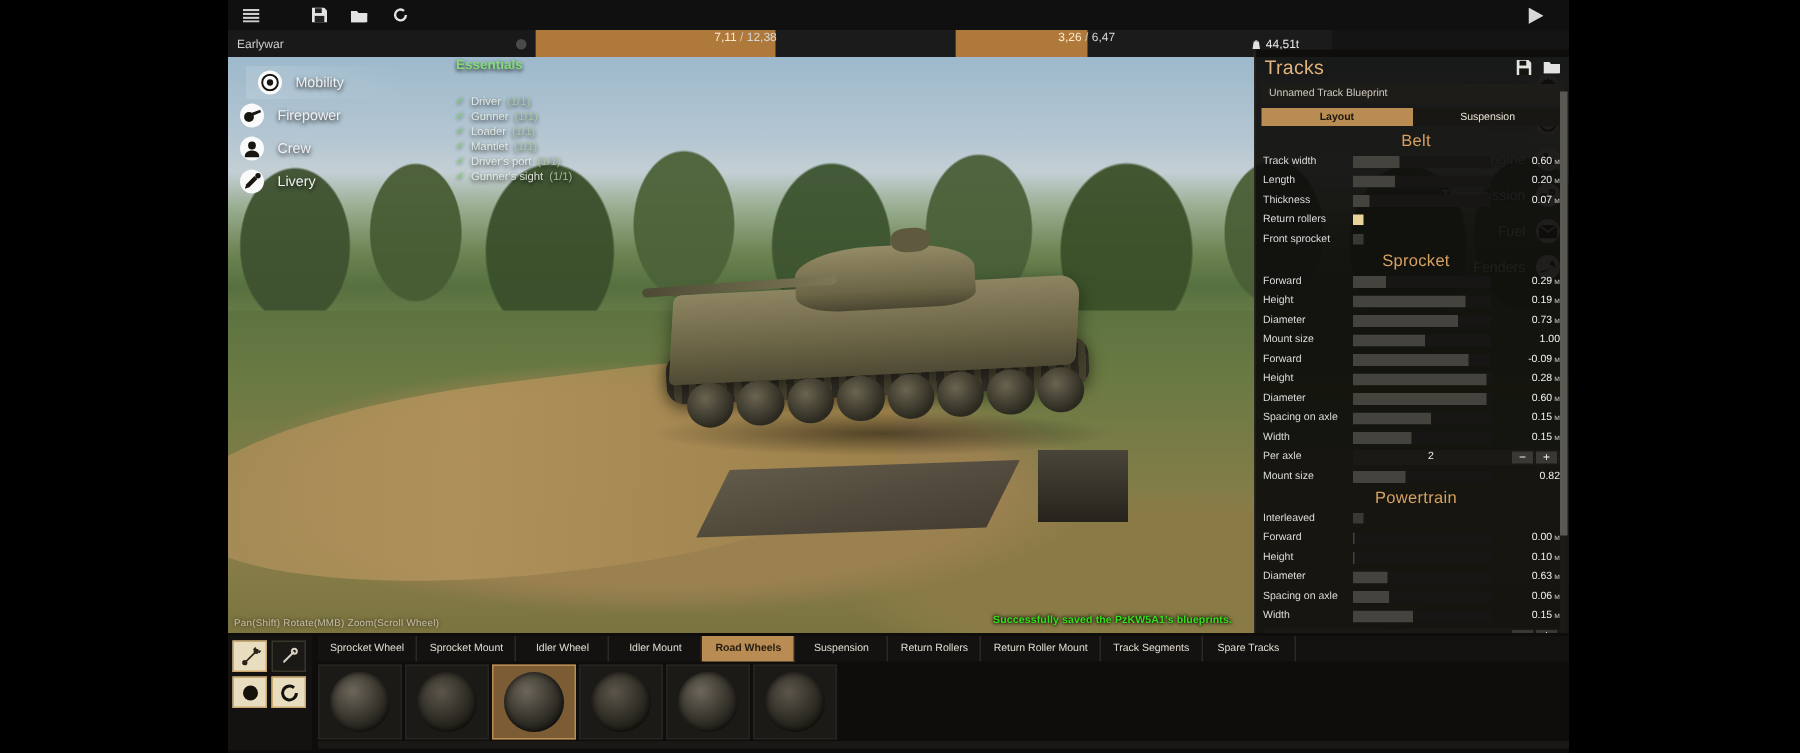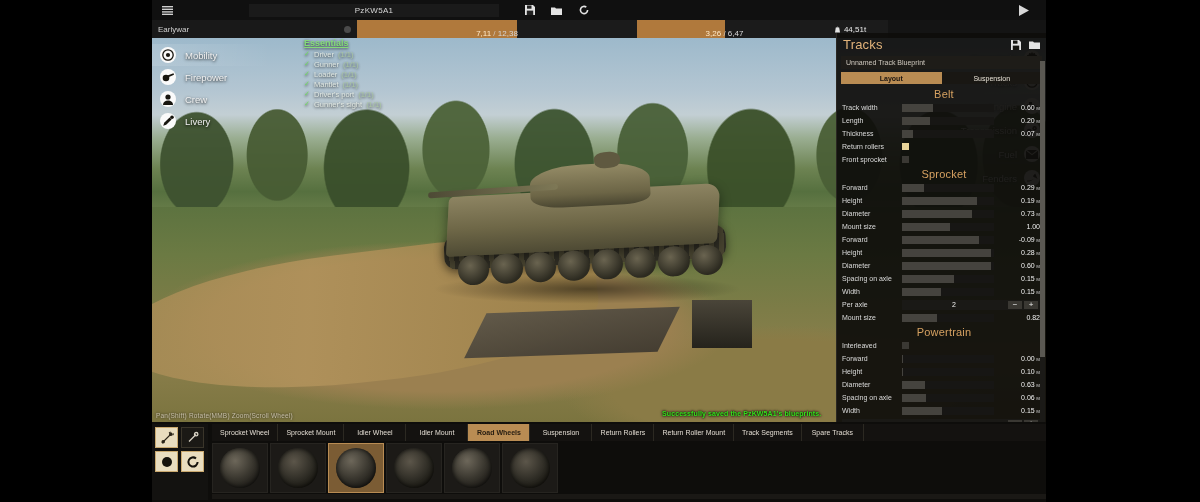--- a/index.html
+++ b/index.html
@@ -38,21 +38,21 @@
     position: absolute; left: 152px; top: 20px; width: 894px; height: 18px;
     background: #15803d; display: flex; align-items: stretch;
     font-size: 8px; font-weight: normal;
   }
   .era {
     width: 205px; background: #191919; display: flex; align-items: center;
     padding: 0 6px; color: #cfcfcf; position: relative;
   }
   .era .lbl { flex: 1; }
   .era .dot { width: 7px; height: 7px; border-radius: 50%; background: #4a4a4a; }
-  .bar-wrap { position: relative; display: flex; align-items: flex-end; justify-content: center;
+  .bar-wrap { position: relative; display: flex; align-items: flex-start; justify-content: center;
               background: #1b1b1b; color: #e8e8e8; overflow: hidden; }
   .bar-wrap .fill { position: absolute; left: 0; top: 0; bottom: 0; background: #b0793c; }
   .bar-wrap .txt { position: relative; z-index: 2; white-space: nowrap; }
   .bar-wrap .txt .cur { color: #ffe9c8; }
   .bar-wrap .txt .sep { color: #d9d9d9; opacity: .8; }
   .bar-wrap .txt .max { color: #d7d7d7; }
   .bar-a { width: 280px; }
   .bar-b { width: 175px; }
   .weight { width: 76px; background: #1b1b1b; display: flex; align-items: center;
             justify-content: center; gap: 3px; color: #e9e9e9; }
@@ -157,21 +157,21 @@
     text-shadow: 0 0 3px #000, 0 0 2px #000; letter-spacing: .1px;
   }
 
   
   .leftnav { position: absolute; left: 0; top: 6px; width: 120px; }
   .nav-item {
     height: 22px; display: flex; align-items: center; gap: 9px; padding-left: 8px;
     color: #f0f0f0; font-size: 9.5px;
     text-shadow: 0 1px 3px rgba(0,0,0,.9);
   }
-  .nav-item.active { background: linear-gradient(90deg, rgba(255,255,255,.13), rgba(255,255,255,0)); }
+  .nav-item.active { background: linear-gradient(90deg, rgba(255,255,255,.13), rgba(255,255,255,0)); margin-left: 12px; }
   .nav-ico {
     width: 16px; height: 16px; border-radius: 50%;
     display: flex; align-items: center; justify-content: center;
     flex: 0 0 16px;
   }
   .nav-ico.filled { background: #fafafa; }
   .nav-ico svg { display: block; }
 
   
   .rightnav { position: absolute; right: 0; top: 8px; width: 120px; }
@@ -180,21 +180,21 @@
     padding-right: 6px; color: #f2f2f2; font-size: 9.5px;
     text-shadow: 0 1px 3px rgba(0,0,0,.9);
   }
   .rnav-item.active { background: linear-gradient(270deg, rgba(255,255,255,.13), rgba(255,255,255,0)); }
   .rnav-ico { width: 16px; height: 16px; border-radius: 50%; background: #fafafa;
               display: flex; align-items: center; justify-content: center; flex: 0 0 16px; }
 
   
   .essentials { position: absolute; left: 152px; top: 0px; width: 130px; }
   .ess-title { color: #7fe06a; font-size: 9px; font-weight: bold; text-shadow: 0 1px 3px #000;
-               opacity: .85; margin-bottom: 1px; text-decoration: underline; }
+               opacity: .85; margin-bottom: 14px; }
   .ess-row { display: flex; align-items: center; gap: 4px; font-size: 7.5px;
              color: #cfd6cf; text-shadow: 0 1px 3px #000; height: 10px; opacity: .9; }
   .ess-check { color: #6ddc59; font-size: 7px; width: 6px; }
   .ess-name { color: #e6ece4; }
   .ess-cnt { color: #a9c69e; }
 
   
   .panel {
     position: absolute; left: 836px; top: 33px; width: 210px; height: 402px;
     background: rgba(14,13,11,.93);
@@ -287,21 +287,20 @@
     <div class="hamburger">
       <svg width="11" height="9" viewBox="0 0 11 9">
           <g fill="#cfcfcf">
         <rect x="0" y="0" width="11" height="1.4"></rect>
             <rect x="0" y="2.6" width="11" height="1.4"></rect>
         <rect x="0" y="5.2" width="11" height="1.4"></rect>
             <rect x="0" y="7.6" width="11" height="1.4"></rect>
       </g>
         </svg>
     </div>
-    <div class="title-field">PzKW5A1</div>
     <div class="tb-icons">
       <div class="tb-ico">
         <svg width="10" height="10" viewBox="0 0 10 10" fill="#e3e3e3">
           <path d="M0 0h8l2 2v8H0z"></path>
             <rect x="2" y="0.5" width="4.5" height="3.2" fill="#222"></rect>
           <rect x="1.8" y="5.6" width="6.4" height="4.4" fill="#222"></rect>
         </svg>
       </div>
       <div class="tb-ico">
         <svg width="11" height="9" viewBox="0 0 11 9" fill="#e3e3e3">

